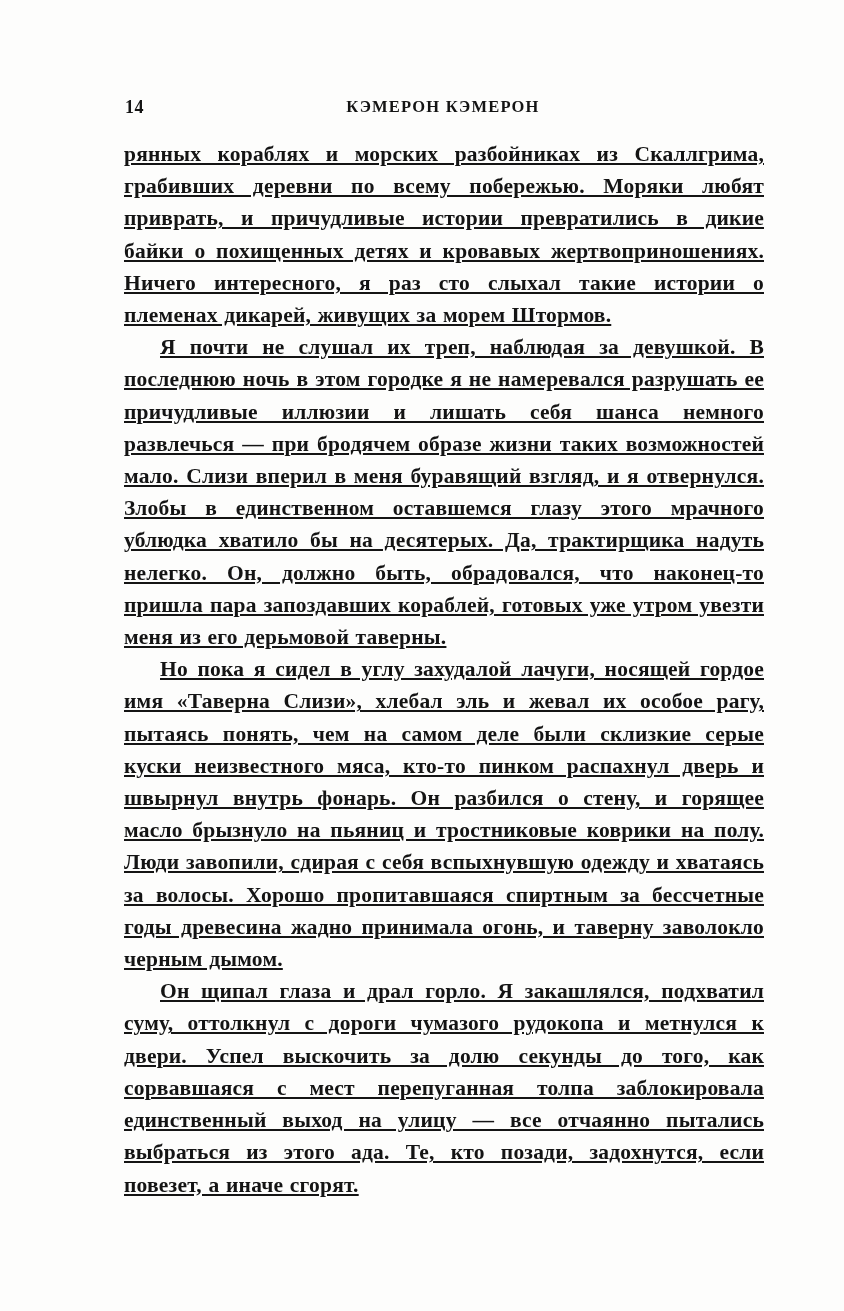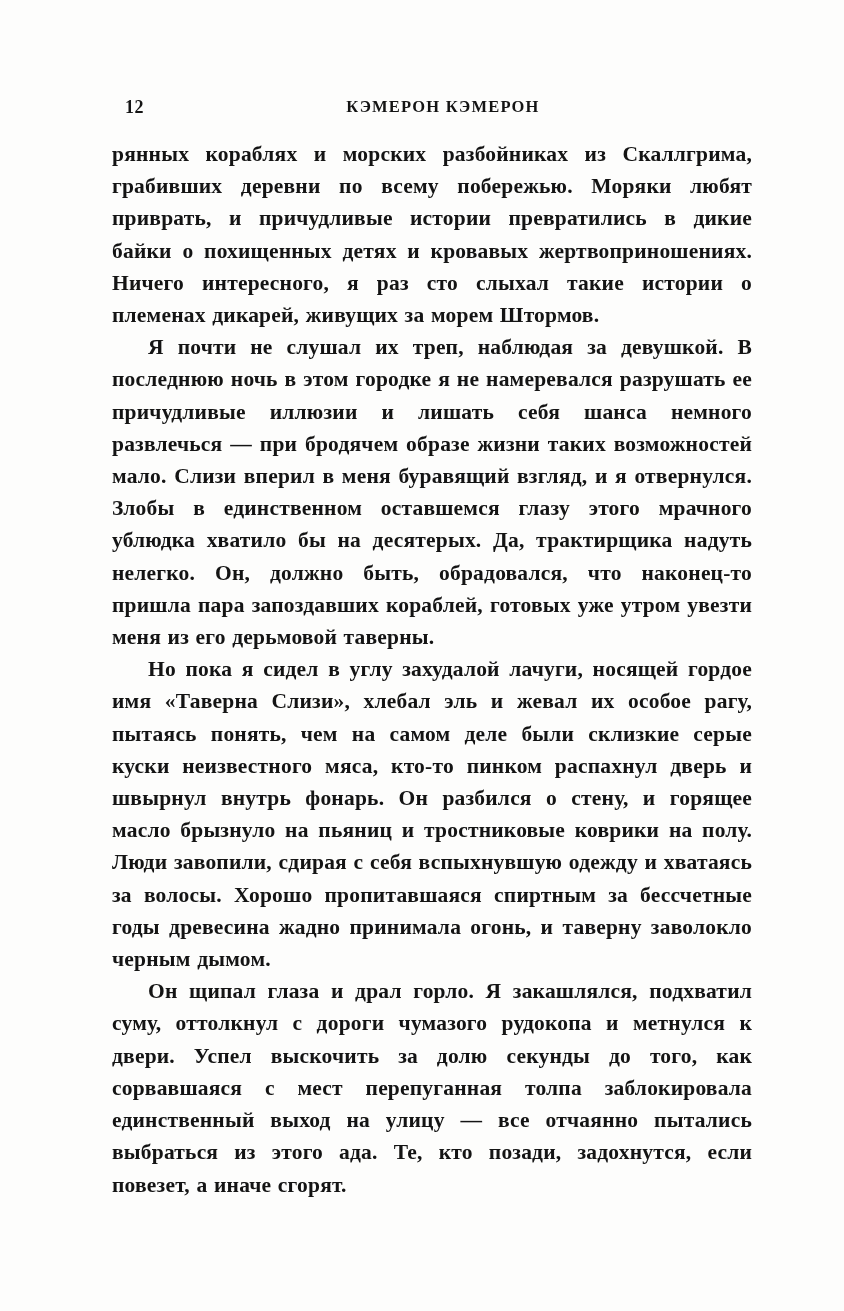--- a/index.html
+++ b/index.html
@@ -33,23 +33,24 @@
   }
   .running-title {
     display: block;
     text-align: center;
     font-size: 16.5px;
     font-weight: 600;
     letter-spacing: 1.2px;
   }
   .body-text {
     position: absolute;
-    left: 112px;
+    left: 124px;
     top: 138px;
     width: 640px;
+    text-decoration: underline;
   }
   .body-text p {
     margin: 0;
     font-size: 21.5px;
     line-height: 32.2px;
     font-weight: 600;
     text-align: justify;
     text-indent: 36px;
     letter-spacing: 0.2px;
     word-spacing: 1px;
@@ -57,21 +58,21 @@
   .body-text p.no-indent {
     text-indent: 0;
   }
 </style>
 </head>
 <body>
 
 <div class="page">
 
   <div class="running-head">
-    <span class="page-number">12</span>
+    <span class="page-number">14</span>
     <span class="running-title">КЭМЕРОН КЭМЕРОН</span>
   </div>
 
   <div class="body-text">
     <p class="no-indent">рянных кораблях и морских разбойниках из Скаллгрима, грабивших деревни по всему побережью. Моряки любят приврать, и причудливые истории превратились в дикие байки о похищенных детях и кровавых жертвоприношениях. Ничего интересного, я раз сто слыхал такие истории о племенах дикарей, живущих за морем Штормов.</p>
     <p>Я почти не слушал их треп, наблюдая за девушкой. В последнюю ночь в этом городке я не намеревался разрушать ее причудливые иллюзии и лишать себя шанса немного развлечься — при бродячем образе жизни таких возможностей мало. Слизи вперил в меня буравящий взгляд, и я отвернулся. Злобы в единственном оставшемся глазу этого мрачного ублюдка хватило бы на десятерых. Да, трактирщика надуть нелегко. Он, должно быть, обрадовался, что наконец-то пришла пара запоздавших кораблей, готовых уже утром увезти меня из его дерьмовой таверны.</p>
     <p>Но пока я сидел в углу захудалой лачуги, носящей гордое имя «Таверна Слизи», хлебал эль и жевал их особое рагу, пытаясь понять, чем на самом деле были склизкие серые куски неизвестного мяса, кто-то пинком распахнул дверь и швырнул внутрь фонарь. Он разбился о стену, и горящее масло брызнуло на пьяниц и тростниковые коврики на полу. Люди завопили, сдирая с себя вспыхнувшую одежду и хватаясь за волосы. Хорошо пропитавшаяся спиртным за бессчетные годы древесина жадно принимала огонь, и таверну заволокло черным дымом.</p>
     <p>Он щипал глаза и драл горло. Я закашлялся, подхватил суму, оттолкнул с дороги чумазого рудокопа и метнулся к двери. Успел выскочить за долю секунды до того, как сорвавшаяся с мест перепуганная толпа заблокировала единственный выход на улицу — все отчаянно пытались выбраться из этого ада. Те, кто позади, задохнутся, если повезет, а иначе сгорят.</p>
   </div>
 

